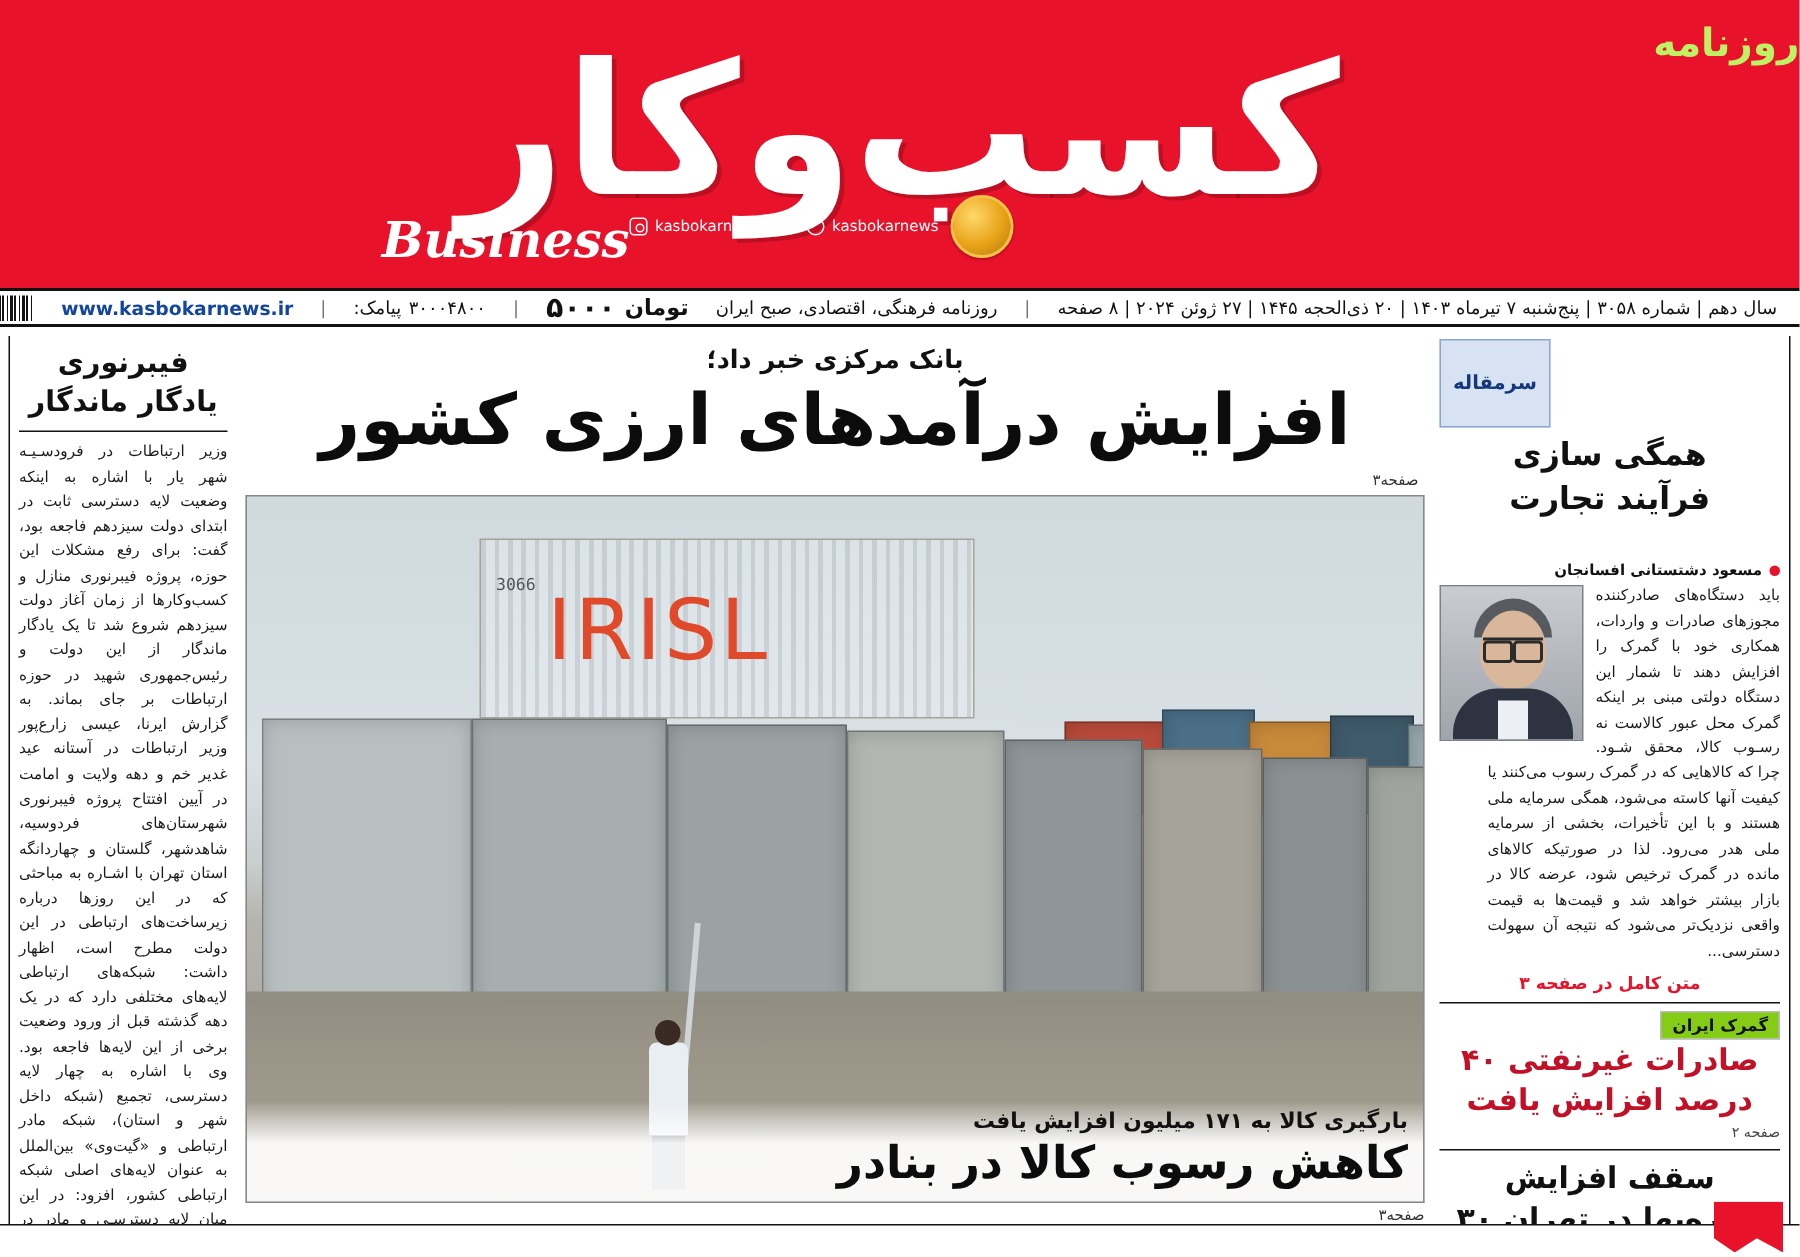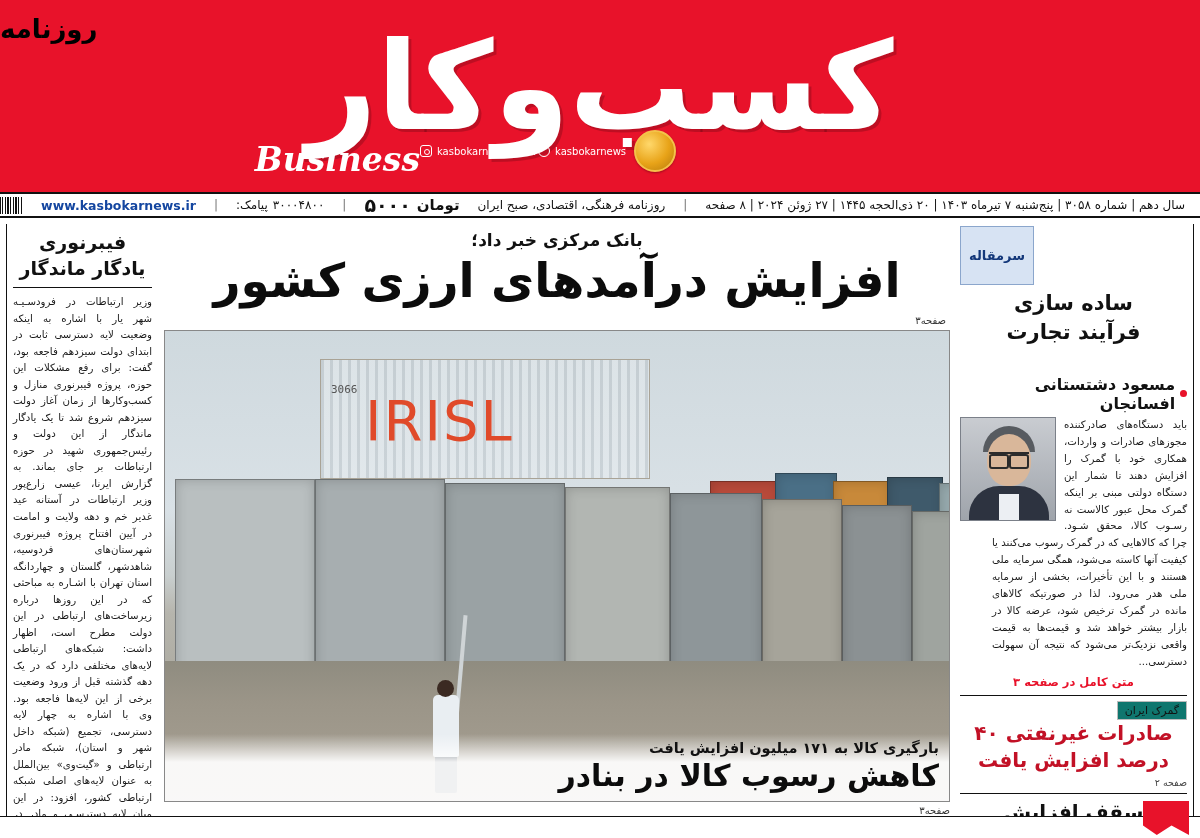--- a/index.html
+++ b/index.html
@@ -20,22 +20,22 @@
   
   .masthead {
     position: relative;
     height: 192px;
     background: #e8122a;
     overflow: hidden;
   }
   .mast-kicker {
     position: absolute;
     top: 14px; left: 0; right: 0;
-    text-align: left;
-    color: #000000;
+    text-align: right;
+    color: #bef264;
     font-size: 26px;
     font-weight: bold;
     letter-spacing: 1px;
   }
   .mast-title {
     position: absolute;
     top: 26px; left: 0; right: 0;
     text-align: center;
     color: #fff;
     font-size: 122px;
@@ -284,21 +284,21 @@
     clear: both;
     text-align: center;
     font-size: 21px;
     font-weight: bold;
     line-height: 1.38;
     margin: 6px 0 8px;
     color: #111;
   }
   .byline {
     display: flex; align-items: center; justify-content: flex-start;
-    gap: 5px; font-size: 16px; color: #111; font-weight: bold;
+    gap: 5px; font-size: 10px; color: #111; font-weight: bold;
     margin-bottom: 4px;
     margin-top: 28px;
   }
   .byline .dot {
     width: 7px; height: 7px; border-radius: 50%; background: #e8122a;
     display: inline-block;
   }
   .portrait {
     float: left;
     width: 96px; height: 104px;
@@ -343,24 +343,24 @@
   .more-link {
     color: #e8122a;
     font-size: 11.5px;
     font-weight: bold;
     text-align: center;
     margin: 4px 0 6px;
   }
   .hr-thin { border-top: 1px solid #111; margin: 5px 0; }
 
   .news-tab {
-    background: #0f766e;
+    background: #84cc16;
     border: 1px solid #bbb;
     font-size: 11px;
-    font-weight: normal;
+    font-weight: bold;
     color: #111;
     padding: 2px 7px;
     display: inline-block;
     float: right;
   }
   .news-title {
     clear: both;
     text-align: center;
     font-size: 20px;
     font-weight: bold;
@@ -430,21 +430,21 @@
     <div class="seg">
         <span class="barcode"></span>
       </div>
   </div>
 
   <div class="content">
 
     <div class="col-left">
       <div class="edit-tab">سرمقاله</div>
       <div class="edit-title">
-        <div>ساده سازی</div>
+        <div>همگی سازی</div>
         <div>فرآیند تجارت</div>
       </div>
       <div class="byline">
         <span class="dot"></span>
         <span>مسعود دشتستانی افسانجان</span>
       </div>
       <div class="portrait">
         <div class="hair"></div>
           <div class="face"></div>
           <div class="glasses"></div>

